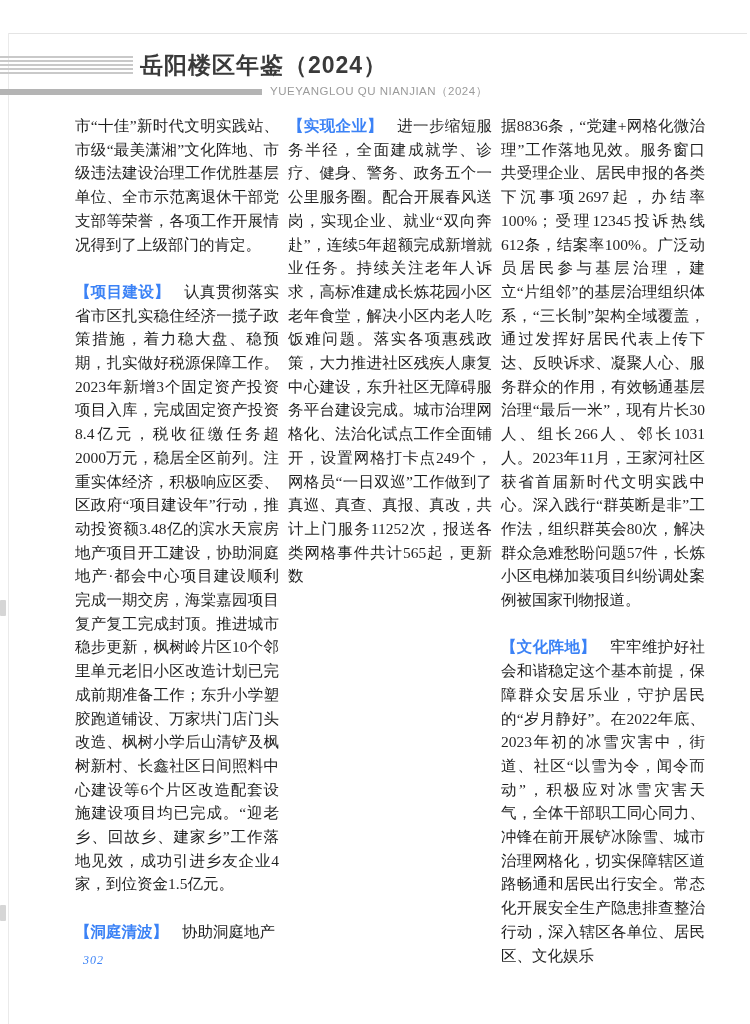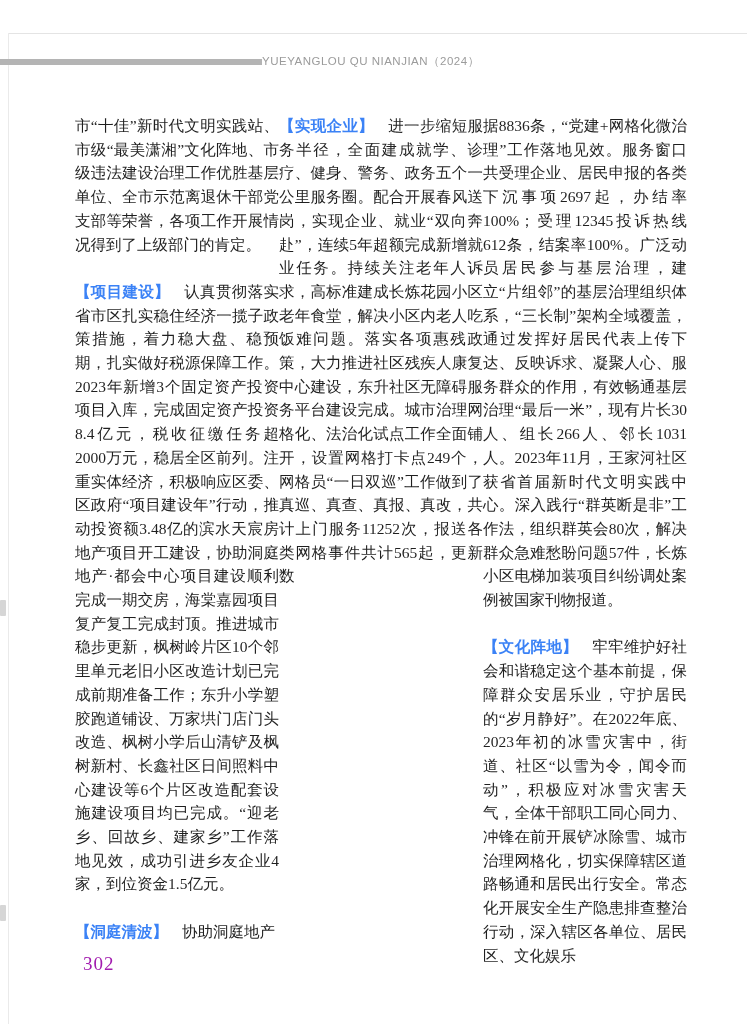--- a/index.html
+++ b/index.html
@@ -23,55 +23,65 @@
   .title-row{display:flex;align-items:center;}
   .stripes{width:133px;display:flex;flex-direction:column;gap:2px;margin-right:7px;flex:none;}
   .stripes i{display:block;height:2px;background:#c9c9c9;}
   .title{
     margin:0;font-family:"Liberation Sans","DejaVu Sans",sans-serif;
     font-size:23px;font-weight:bold;color:#3a3a3a;letter-spacing:1px;line-height:30px;
   }
   .sub-row{display:flex;align-items:center;margin-top:4px;}
   .bar{width:262px;height:6px;background:#b4b4b4;flex:none;}
   .pinyin{
-    font-family:"Liberation Sans","DejaVu Sans",sans-serif;
+    margin-left:8px;font-family:"Liberation Sans","DejaVu Sans",sans-serif;
     font-size:11.5px;color:#9b9b9b;letter-spacing:0.5px;
   }
 
   
-  .content{position:absolute;left:75px;top:114px;width:630px;display:flex;}
+  .content{position:absolute;left:75px;top:114px;width:630px;display:flex;gap:9px;}
   .col{width:204px;flex:none;}
   .block{
     margin:0;
     font-size:15.5px;line-height:23.7px;
     text-align:justify;text-justify:inter-ideograph;
     color:#1f1f1f;
   }
   .block + .block{margin-top:23.7px;}
   .hd{
     font-family:"Liberation Sans","DejaVu Sans",sans-serif;
     font-weight:bold;color:#3b82f6;margin-right:14px;
   }
 
   .page-number{
     position:absolute;left:83px;top:953px;
-    font-size:19px;color:#a21caf;letter-spacing:1px;
+    font-size:12px;color:#3b82f6;letter-spacing:1px;font-style:italic;
   }
 </style>
 </head>
 <body>
 
 <div class="page">
 
   <div class="edge-top"></div>
   <div class="edge-left"></div>
   <div class="mark mark1"></div>
   <div class="mark mark2"></div>
 
   <header class="header">
+    <div class="title-row">
+      <div class="stripes">
+        <i></i>
+        <i></i>
+        <i></i>
+        <i></i>
+        <i></i>
+      </div>
+      <h1 class="title">岳阳楼区年鉴（2024）</h1>
+    </div>
     <div class="sub-row">
       <div class="bar"></div>
       <span class="pinyin">YUEYANGLOU QU NIANJIAN（2024）</span>
     </div>
   </header>
 
   <main class="content">
 
     <div class="col">
       <p class="block"><span class="t">市“十佳”新时代文明实践站、市级“最美潇湘”文化阵地、市级违法建设治理工作优胜基层单位、全市示范离退休干部党支部等荣誉，各项工作开展情况得到了上级部门的肯定。</span></p>

